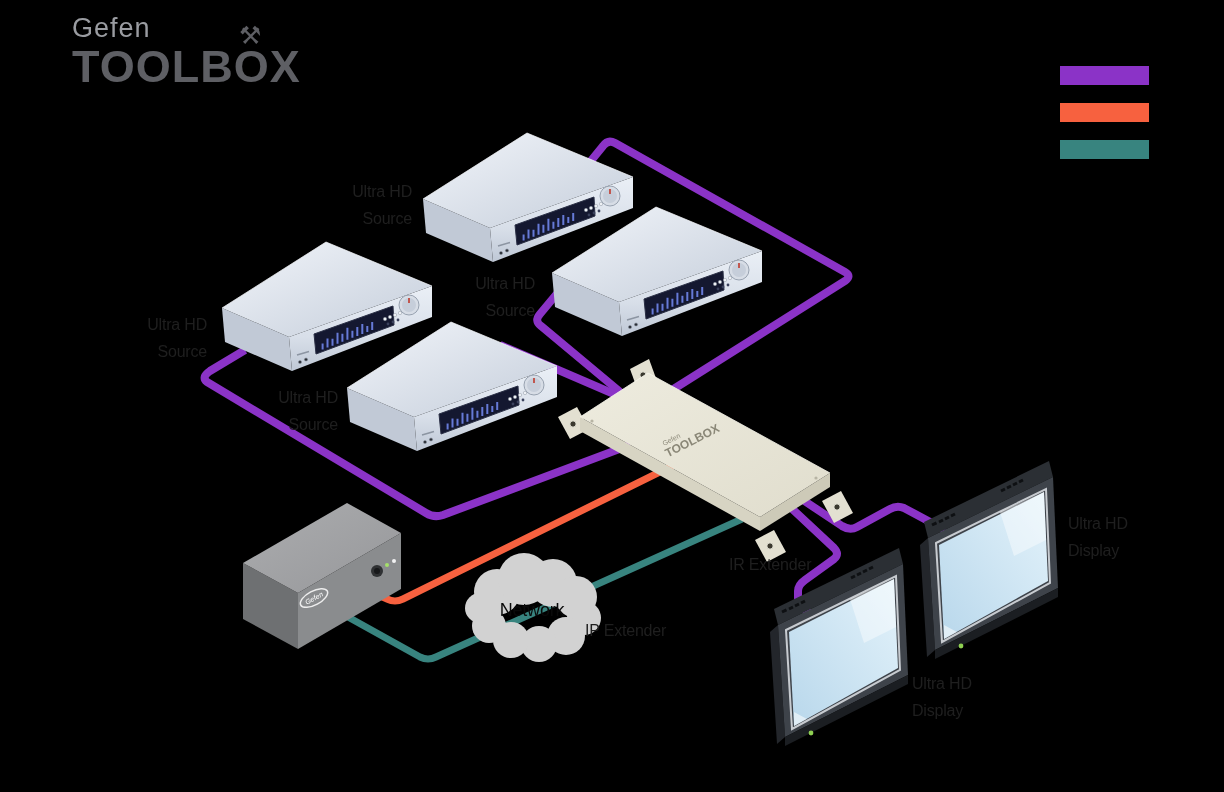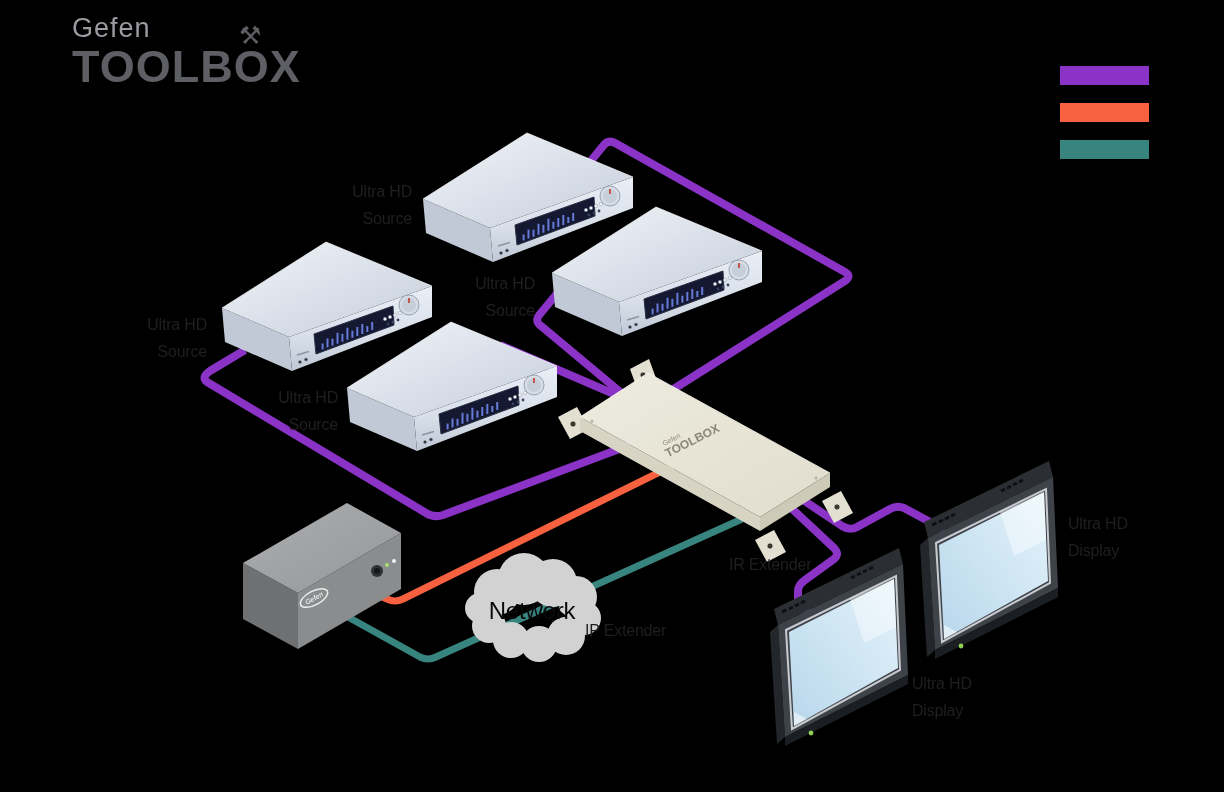--- a/index.html
+++ b/index.html
@@ -21,21 +21,21 @@
   .lbl{position:absolute;color:#1F1F1F;font-size:16px;line-height:27px;letter-spacing:-0.2px;}
   .lbl.r{text-align:right;}
   .lbl-src1{left:322px;top:178px;width:90px;}
   .lbl-src2{left:117px;top:311px;width:90px;}
   .lbl-src3{left:445px;top:270px;width:90px;}
   .lbl-src4{left:248px;top:384px;width:90px;}
   .lbl-disp1{left:1068px;top:510px;width:100px;}
   .lbl-disp2{left:912px;top:670px;width:100px;}
   .lbl-ip{left:585px;top:617px;white-space:nowrap;}
   .lbl-ir{left:702px;top:551px;white-space:nowrap;margin-left:27px;}
-  .lbl-network{left:467px;top:597px;width:130px;text-align:center;color:#0a0a0a;font-size:24px;}
+  .lbl-network{left:467px;top:597px;width:130px;text-align:center;color:#0a0a0a;font-size:18px;}
 </style>
 </head>
 <body>
 
 <svg width="1224" height="792" viewBox="0 0 1224 792">
   <defs>
     <linearGradient id="rtop" x1="0" y1="0" x2="1" y2="1">
       <stop offset="0" stop-color="#F2F5FA"></stop>
         <stop offset="1" stop-color="#C4CDDA"></stop>
     </linearGradient>

